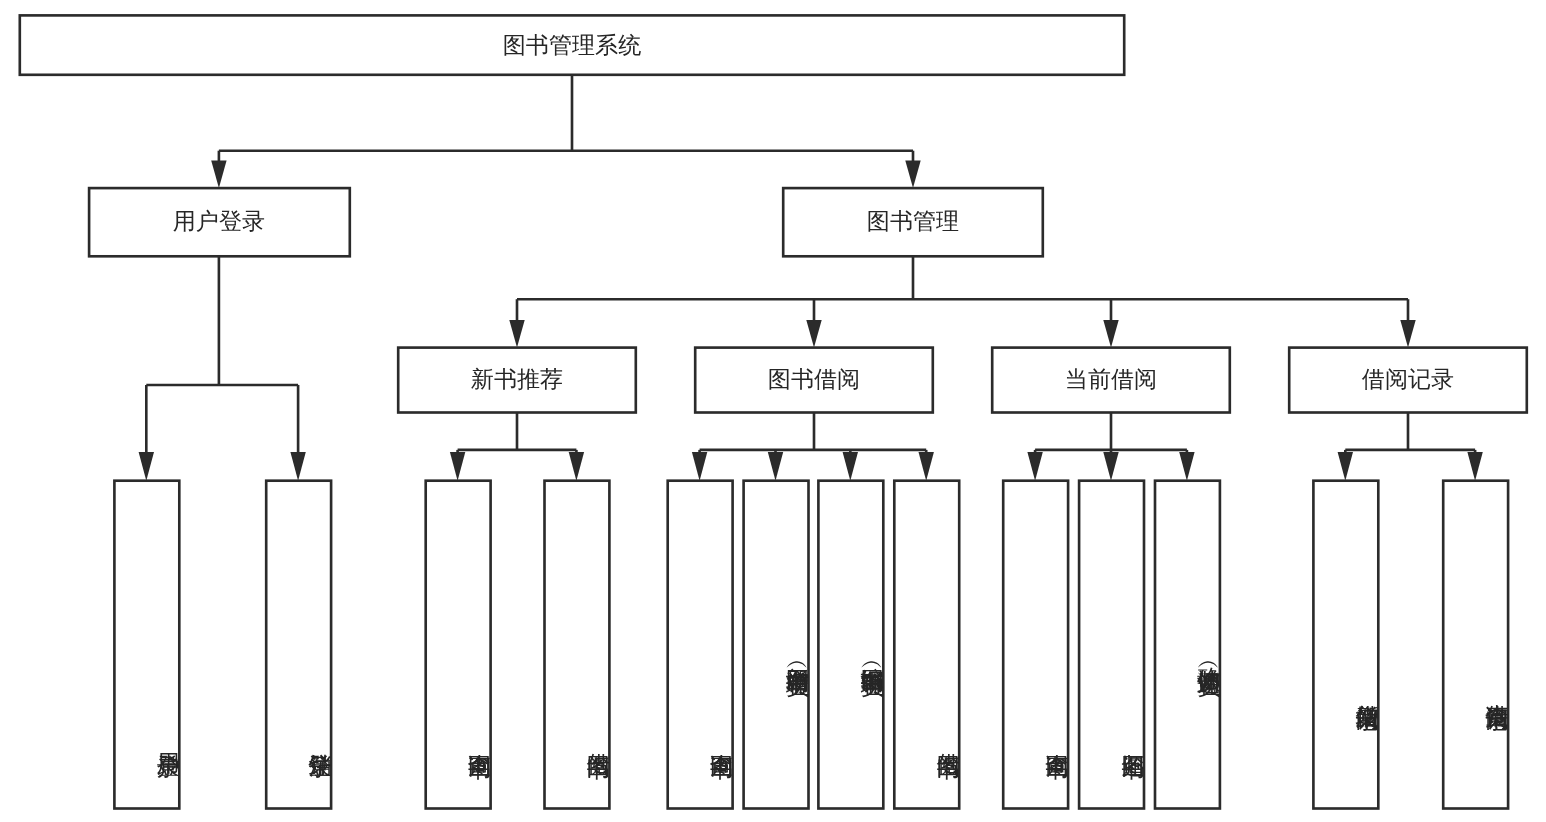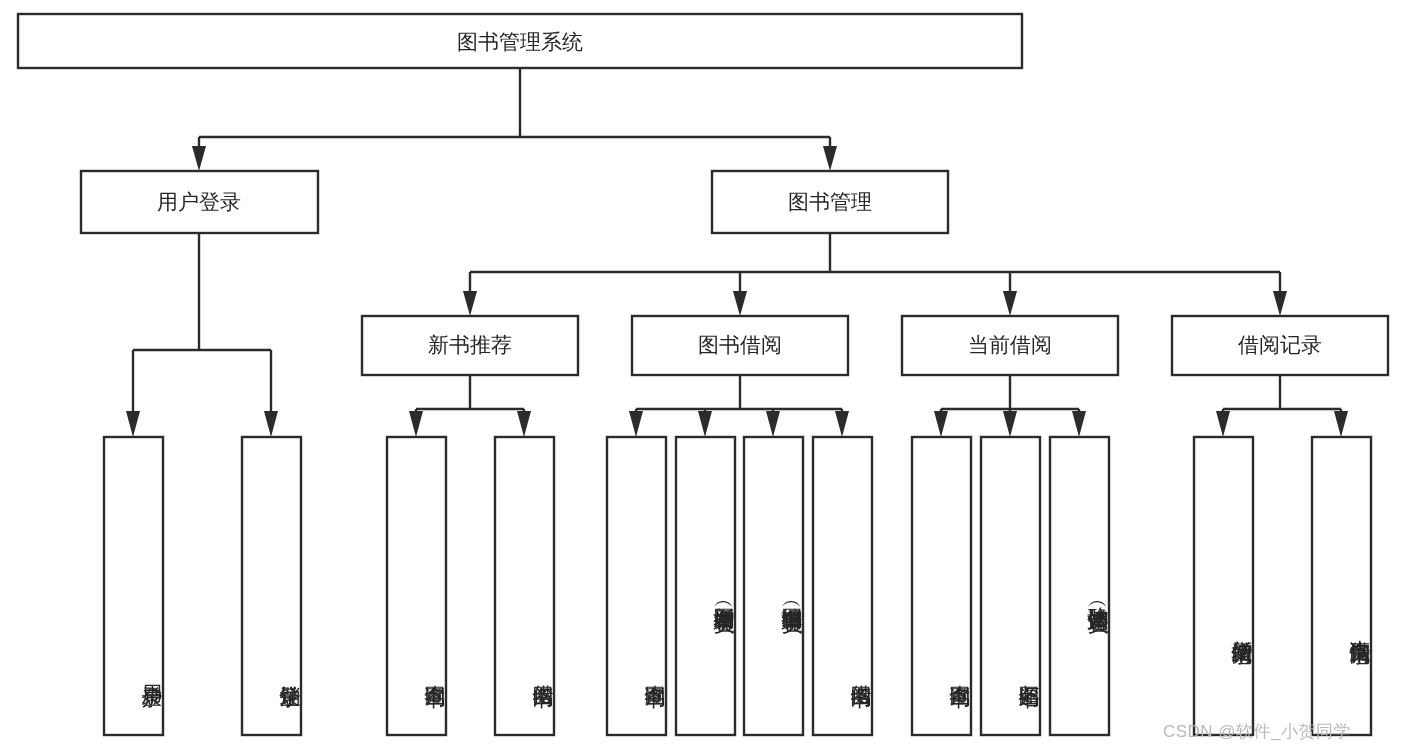--- a/index.html
+++ b/index.html
@@ -221,15 +221,14 @@
   <div class="leaf-label" style="left:744px; top:437px; width:59px; height:298px; padding-top:8px;">编辑图书（管理员）</div>
   <div class="leaf-label" style="left:813px; top:437px; width:59px; height:298px; padding-top:84px;">借阅图书</div>
 
   <div class="leaf-label" style="left:912px; top:437px; width:59px; height:298px; padding-top:84px;">查询图书</div>
   <div class="leaf-label" style="left:981px; top:437px; width:59px; height:298px; padding-top:84px;">归还图书</div>
   <div class="leaf-label" style="left:1050px; top:437px; width:59px; height:298px; padding-top:8px;">确认归还（管理员）</div>
 
   <div class="leaf-label" style="left:1194px; top:437px; width:59px; height:298px; padding-top:40px;">新增借阅记录</div>
   <div class="leaf-label" style="left:1312px; top:437px; width:59px; height:298px; padding-top:40px;">查询借阅记录</div>
 
-  <div class="watermark">CSDN @软件_小贺同学</div>
 
 </div>
 
 </body></html>

